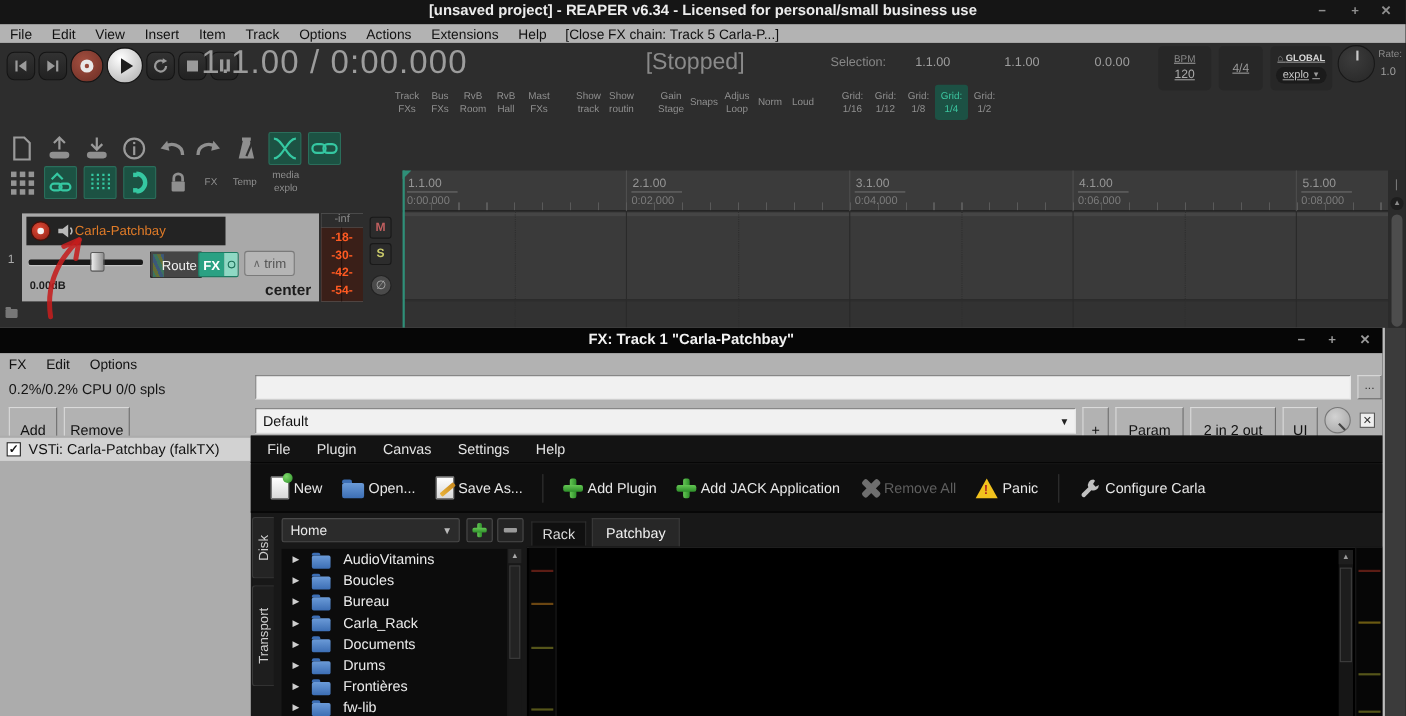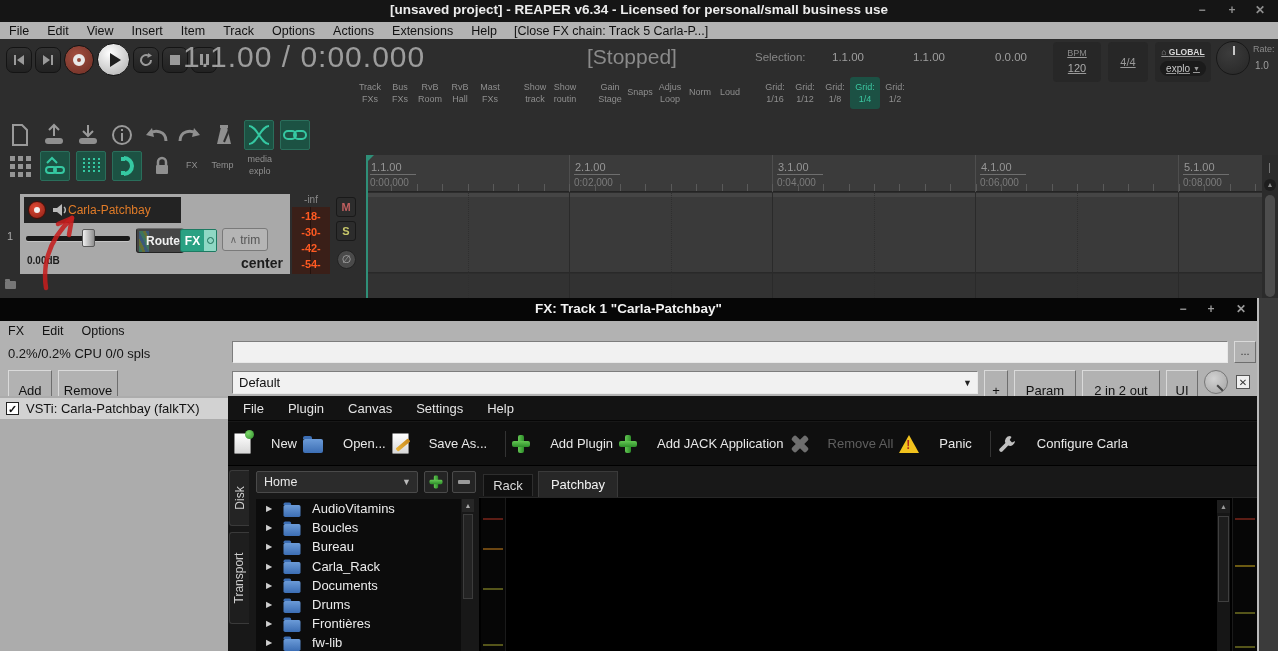--- a/index.html
+++ b/index.html
@@ -64,31 +64,31 @@
   .ib.teal-box { width:30px; height:30px; background:#1c5243; border:1px solid #2a6e5b; border-radius:2px; }
   .lbl9 { font-size:9px; color:#8f8f8f; text-align:center; line-height:1.3; padding:0 4px; }
   .grid-squares { width:21px; height:21px; }
   .grid-squares i { display:block; width:5px; height:5px; background:#949494; box-shadow:8px 0 #949494, 16px 0 #949494, 0 8px #949494, 8px 8px #949494, 16px 8px #949494, 0 16px #949494, 8px 16px #949494, 16px 16px #949494; }
 
   
   .track-number { position:absolute; left:7px; top:230px; font-size:11px; color:#aaa; }
   .mini-folder { position:absolute; left:5px; top:281px; width:11px; height:8px; background:#777; border-radius:1px; }
   .mini-folder::before { content:""; position:absolute; left:0; top:-2px; width:5px; height:2px; background:#777; border-radius:1px 1px 0 0; }
   .tcp { position:absolute; left:20px; top:194px; width:270px; height:80px; background:#a9a9a9; }
-  .tcp-name { position:absolute; left:4px; top:3px; width:157px; height:26px; background:#232323; }
+  .tcp-name { position:absolute; left:4px; top:3px; width:181px; height:26px; background:#232323; }
   .rec-btn { position:absolute; left:4px; top:4px; width:18px; height:18px; border-radius:50%; background:radial-gradient(circle at 40% 35%, #e04a35, #8c1f15); border:1px solid #4a0f08; display:flex; align-items:center; justify-content:center; }
   .rec-btn .ring { width:6px; height:6px; border:3px solid #f2f2f2; border-radius:50%; }
   .spk { margin-left:2px; }
   .tcp-name .nm { position:absolute; left:44px; top:6px; font-size:12px; color:#e07b28; }
   .vol-slider { position:absolute; left:6px; top:35px; width:104px; height:18px; }
   .vol-slider .rail { position:absolute; left:0; top:7px; width:104px; height:5px; background:#191919; border-radius:2px; box-shadow:0 1px 0 #c4c4c4; }
   .vol-slider .handle { position:absolute; left:56px; top:0; width:13px; height:18px; background:linear-gradient(90deg,#efefef,#8f8f8f); border:1px solid #5a5a5a; border-radius:2px; }
   .route-btn { position:absolute; left:116px; top:34px; width:48px; height:25px; background:#454545; border:1px solid #242424; border-top-color:#6e6e6e; border-radius:3px; color:#f0f0f0; font-size:12px; display:flex; align-items:center; justify-content:center; overflow:hidden; }
   .route-btn::before { content:""; position:absolute; left:2px; top:2px; width:10px; height:21px; background:repeating-linear-gradient(65deg,#3b7f64 0 3px,#6b7a33 3px 6px,#3a5e86 6px 9px); opacity:.8; }
-  .route-btn span { position:relative; margin-left:6px;font-weight:bold; }
+  .route-btn span { position:relative; margin-left:6px; }
   .fx-btn { position:absolute; left:160px; top:35px; width:37px; height:23px; border-radius:2px; display:flex; overflow:hidden; border:1px solid #1d7a62; }
   .fx-btn .fxl { width:23px; background:#2aa183; color:#fff; font-weight:bold; font-size:12px; display:flex; align-items:center; justify-content:center; }
   .fx-btn .fxr { flex:1; background:#8fd8c4; display:flex; align-items:center; justify-content:center; }
   .fx-btn .pwr { width:7px; height:7px; border:1.5px solid #1c6e58; border-radius:50%; }
   .trim-btn { position:absolute; left:202px; top:34px; width:46px; height:23px; background:#b5b5b5; border:1px solid #7a7a7a; border-radius:3px; font-size:12px; color:#555; display:flex; align-items:center; justify-content:center; gap:3px; }
   .trim-btn .node { font-size:10px; color:#666; }
   .vol-db { position:absolute; left:7px; top:61px; font-size:10px; font-weight:bold; color:#1c1c1c; }
   .pan-center { position:absolute; right:7px; top:61px; font-size:14px; font-weight:bold; color:#1c1c1c; }
   .meter { position:absolute; left:292px; top:194px; width:38px; height:80px; background:#a9a9a9; }
   .meter .minf { text-align:center; font-size:10px; color:#8a8a8a; background:#2d2d2d; height:13px; }
@@ -137,21 +137,21 @@
 
   .fxlist { position:absolute; left:0; top:98px; width:228px; height:255px; background:#acacac; }
   .fxrow { position:absolute; left:0; top:2px; width:228px; height:21px; background:#d2d2d2; display:flex; align-items:center; }
   .fxrow .cb { width:13px; height:13px; background:#fff; border:1px solid #222; margin-left:6px; font-size:11px; font-weight:bold; color:#111; text-align:center; line-height:12px; }
   .fxrow .lb { font-size:13px; color:#111; margin-left:7px; }
 
   
   .carla { position:absolute; left:228px; top:98px; width:1029px; height:255px; background:#181818; }
   .carla-menu { position:absolute; left:0; top:0; width:100%; height:25px; background:#131313; border-bottom:1px solid #060606; display:flex; align-items:center; gap:24px; padding-left:15px; font-size:13px; color:#e4e4e4; }
   .carla-toolbar { position:absolute; left:0; top:26px; width:100%; height:44px; background:#0f0f0f; border-bottom:1px solid #000; display:flex; align-items:center; font-size:13px; color:#e8e8e8; }
-  .ct-item { display:flex; align-items:center; gap:20px; margin-left:6px; }
+  .ct-item { display:flex; align-items:center; gap:4px; margin-left:18px; }
   .ct-item.disabled { color:#5f5f5f; }
   .ct-sep { width:1px; height:26px; background:#333; margin-left:18px; }
   .pg { position:relative; width:17px; height:21px; background:linear-gradient(#fff,#d8d8d8); border:1px solid #888; border-radius:1px; }
   .pg.newpg::after { content:""; position:absolute; right:-4px; top:-4px; width:9px; height:9px; border-radius:50%; background:radial-gradient(circle at 35% 35%, #7ed96a, #2e8f2a); }
   .pg.savepg::after { content:""; position:absolute; left:2px; top:9px; width:16px; height:4px; background:linear-gradient(90deg,#e8b23a,#c98a1e); transform:rotate(-40deg); border-radius:1px; }
   .folder-blue { position:relative; width:20px; height:14px; background:linear-gradient(#6b9bd8,#3c6eb4); border-radius:2px; margin-top:4px; }
   .folder-blue::before { content:""; position:absolute; left:0; top:-3px; width:9px; height:3px; background:#3c6eb4; border-radius:2px 2px 0 0; }
   .plus-green { position:relative; width:18px; height:18px; }
   .plus-green::before { content:""; position:absolute; left:6px; top:0; width:6px; height:18px; background:linear-gradient(90deg,#63c653,#2e8f2a); border-radius:2px; }
   .plus-green::after { content:""; position:absolute; left:0; top:6px; width:18px; height:6px; background:linear-gradient(#63c653,#2e8f2a); border-radius:2px; }

